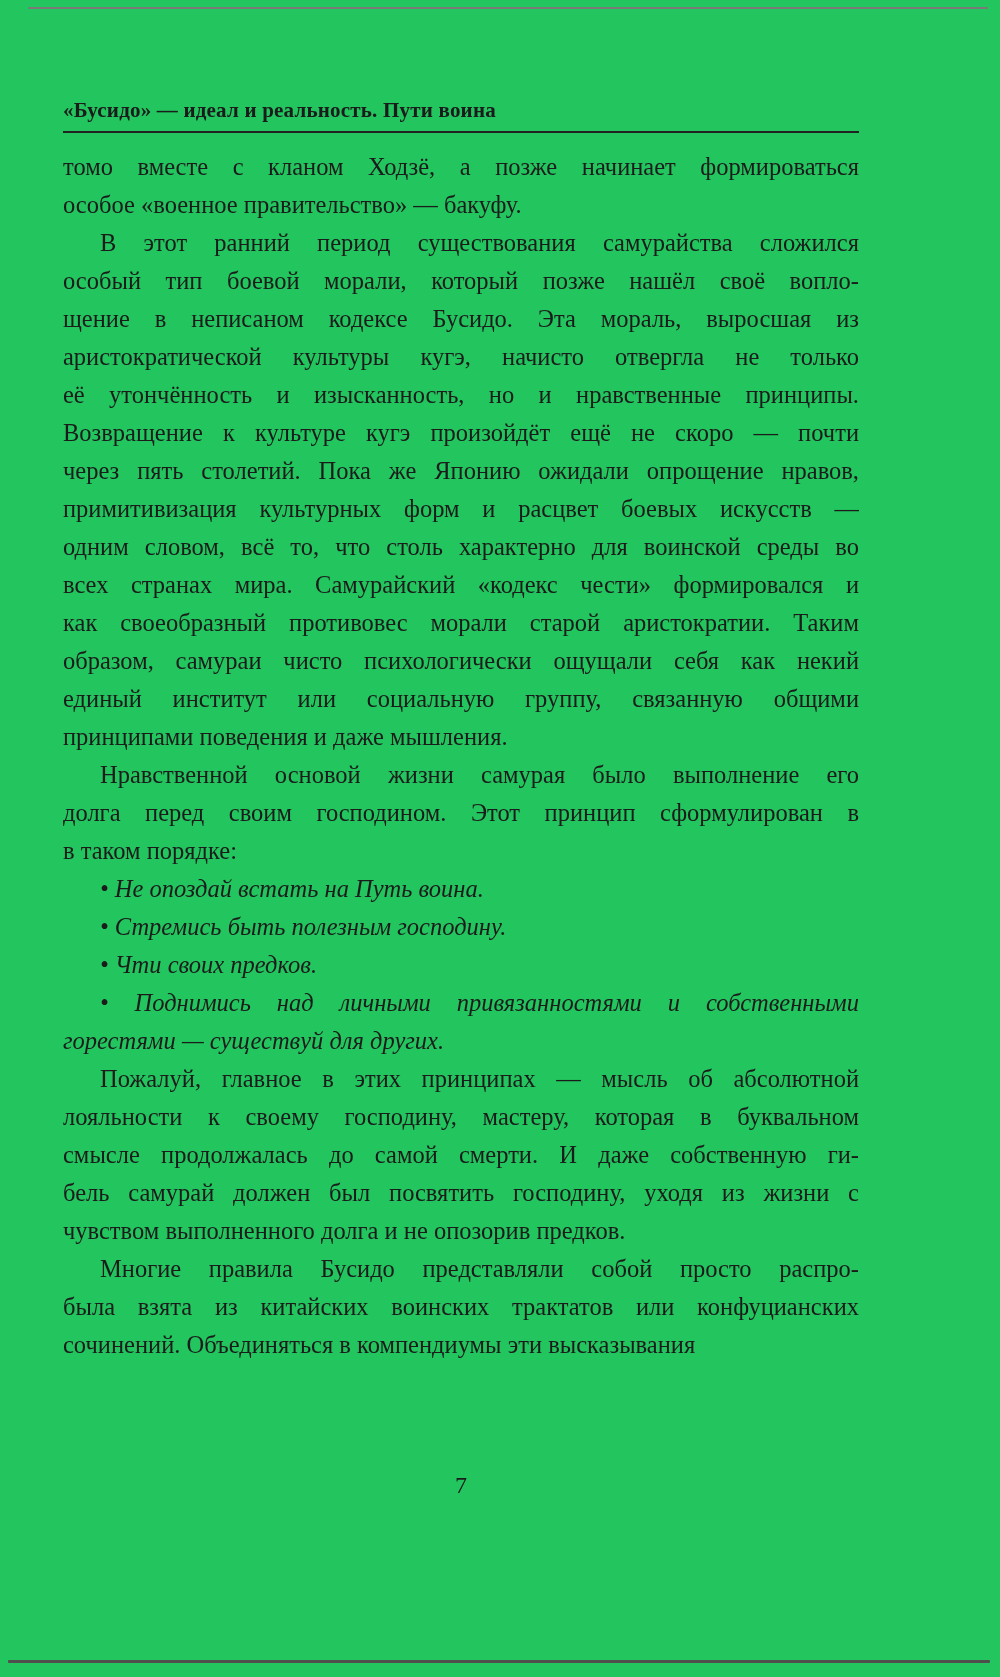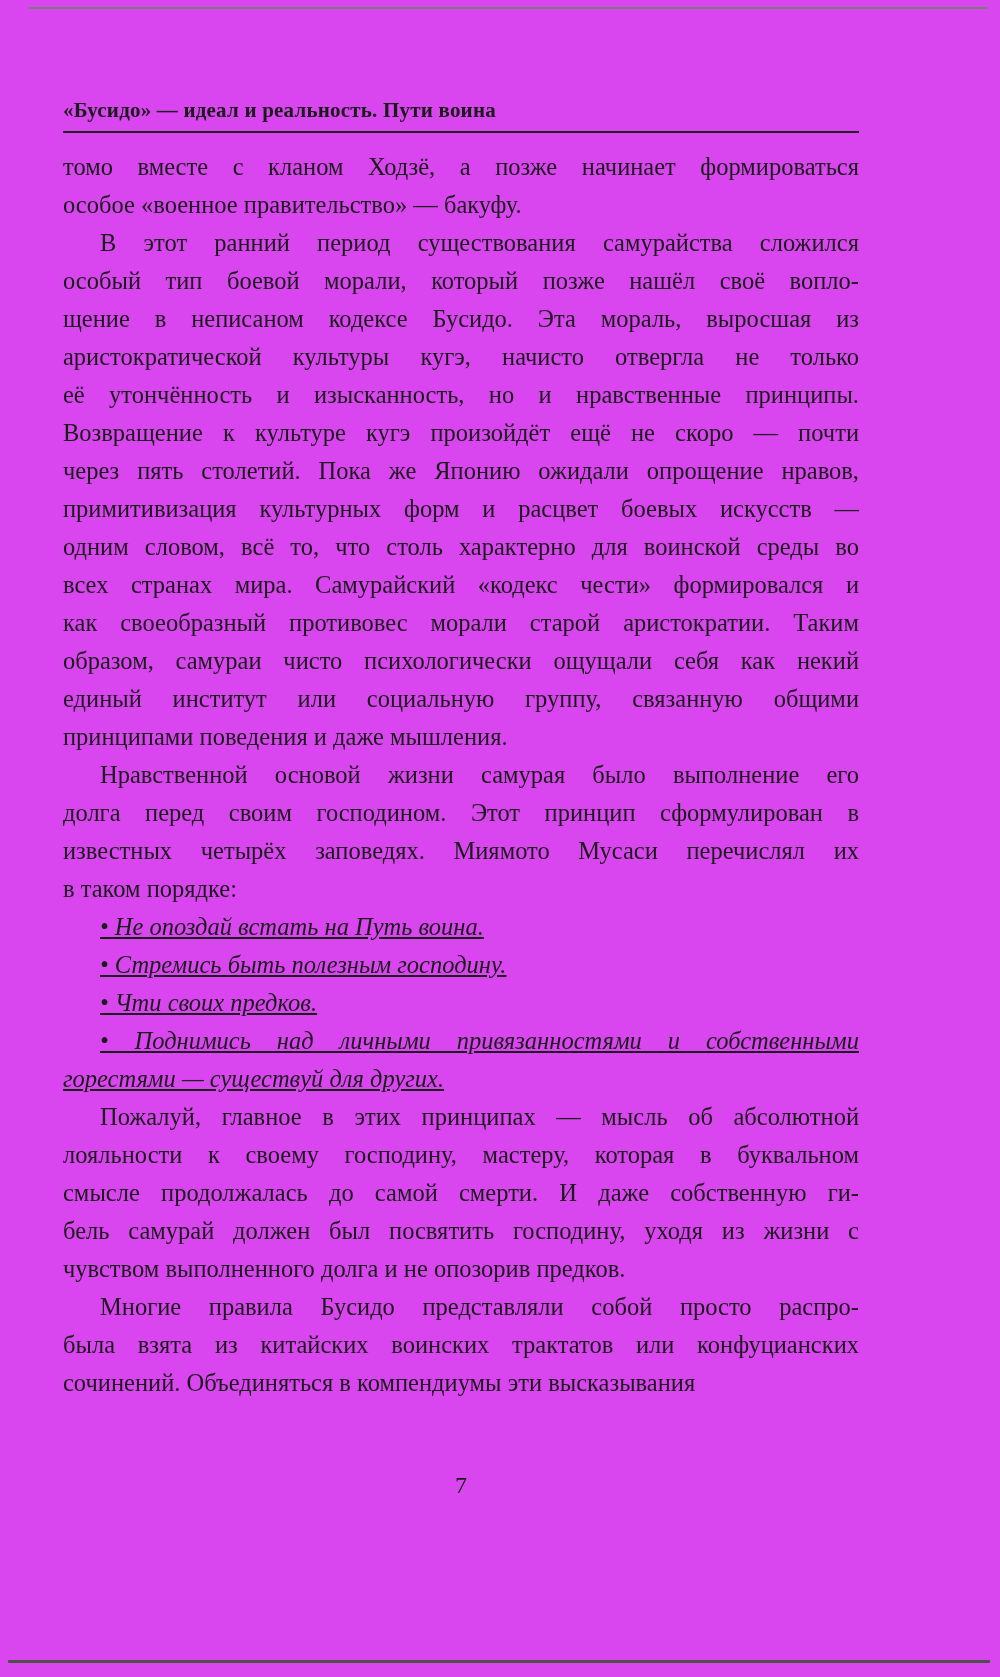--- a/index.html
+++ b/index.html
@@ -5,21 +5,21 @@
   html, body {
     margin: 0;
     padding: 0;
     background: #e8e8e6;
   }
   .page {
     position: relative;
     width: 1000px;
     height: 1677px;
     margin: 0 auto;
-    background: #d946ef;
+    background: #22c55e;
     overflow: hidden;
     font-family: "Liberation Serif", "DejaVu Serif", serif;
     color: #1b1b1b;
   }
   .scan-edge-top {
     position: absolute;
     top: 7px;
     left: 28px;
     right: 12px;
     height: 2px;
@@ -69,21 +69,20 @@
     overflow: hidden;
   }
   .line.last {
     text-align-last: left;
   }
   .line.indent {
     padding-left: 37px;
   }
   .line.italic {
     font-style: italic;
-    text-decoration: underline;
   }
   .page-number {
     position: absolute;
     top: 1472px;
     left: 63px;
     width: 796px;
     text-align: center;
     font-size: 24px;
   }
 </style>
@@ -109,21 +108,20 @@
       <div class="line">через пять столетий. Пока же Японию ожидали опрощение нравов,</div>
       <div class="line">примитивизация культурных форм и расцвет боевых искусств —</div>
       <div class="line">одним словом, всё то, что столь характерно для воинской среды во</div>
       <div class="line">всех странах мира. Самурайский «кодекс чести» формировался и</div>
       <div class="line">как своеобразный противовес морали старой аристократии. Таким</div>
       <div class="line">образом, самураи чисто психологически ощущали себя как некий</div>
       <div class="line">единый институт или социальную группу, связанную общими</div>
       <div class="line last">принципами поведения и даже мышления.</div>
       <div class="line indent">Нравственной основой жизни самурая было выполнение его</div>
       <div class="line">долга перед своим господином. Этот принцип сформулирован в</div>
-      <div class="line">известных четырёх заповедях. Миямото Мусаси перечислял их</div>
       <div class="line last">в таком порядке:</div>
       <div class="line italic indent last">• Не опоздай встать на Путь воина.</div>
       <div class="line italic indent last">• Стремись быть полезным господину.</div>
       <div class="line italic indent last">• Чти своих предков.</div>
       <div class="line italic indent">• Поднимись над личными привязанностями и собственными</div>
       <div class="line italic last">горестями — существуй для других.</div>
       <div class="line indent">Пожалуй, главное в этих принципах — мысль об абсолютной</div>
       <div class="line">лояльности к своему господину, мастеру, которая в буквальном</div>
       <div class="line">смысле продолжалась до самой смерти. И даже собственную ги-</div>
       <div class="line">бель самурай должен был посвятить господину, уходя из жизни с</div>

